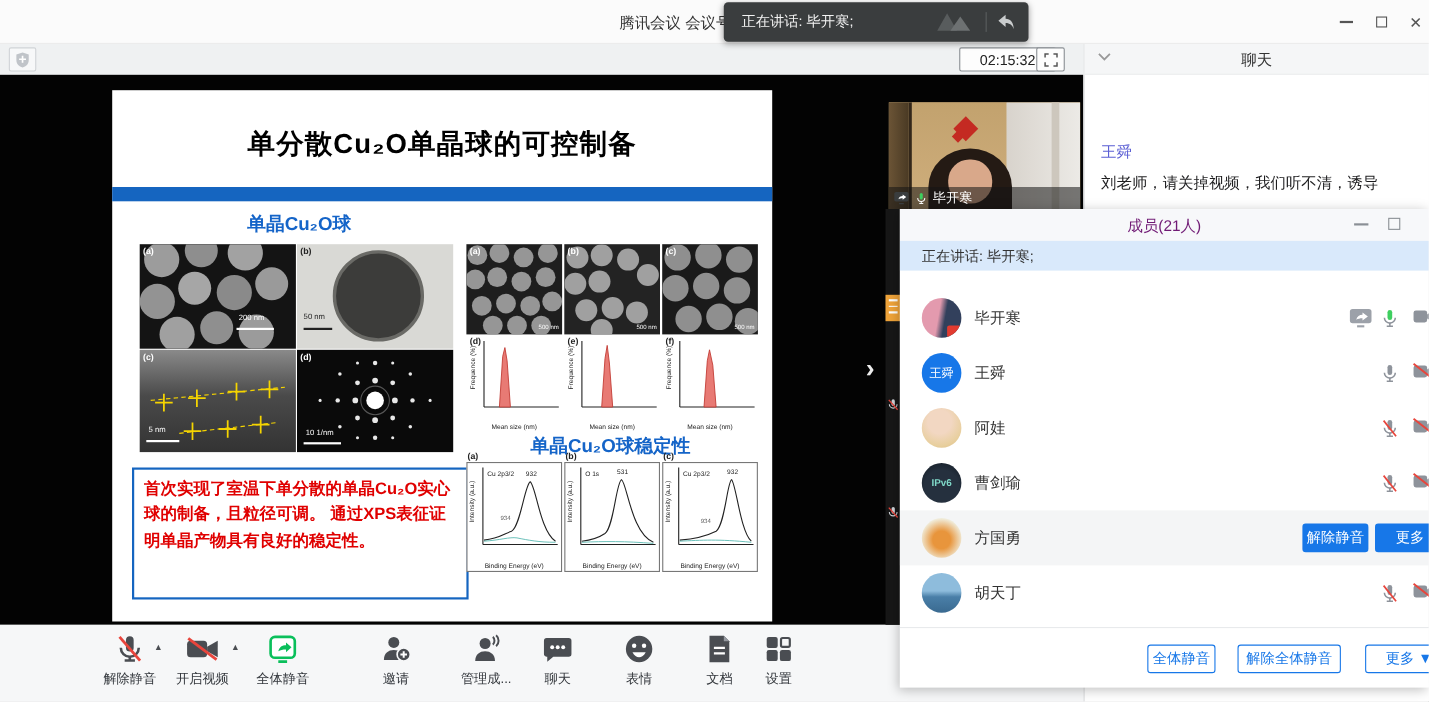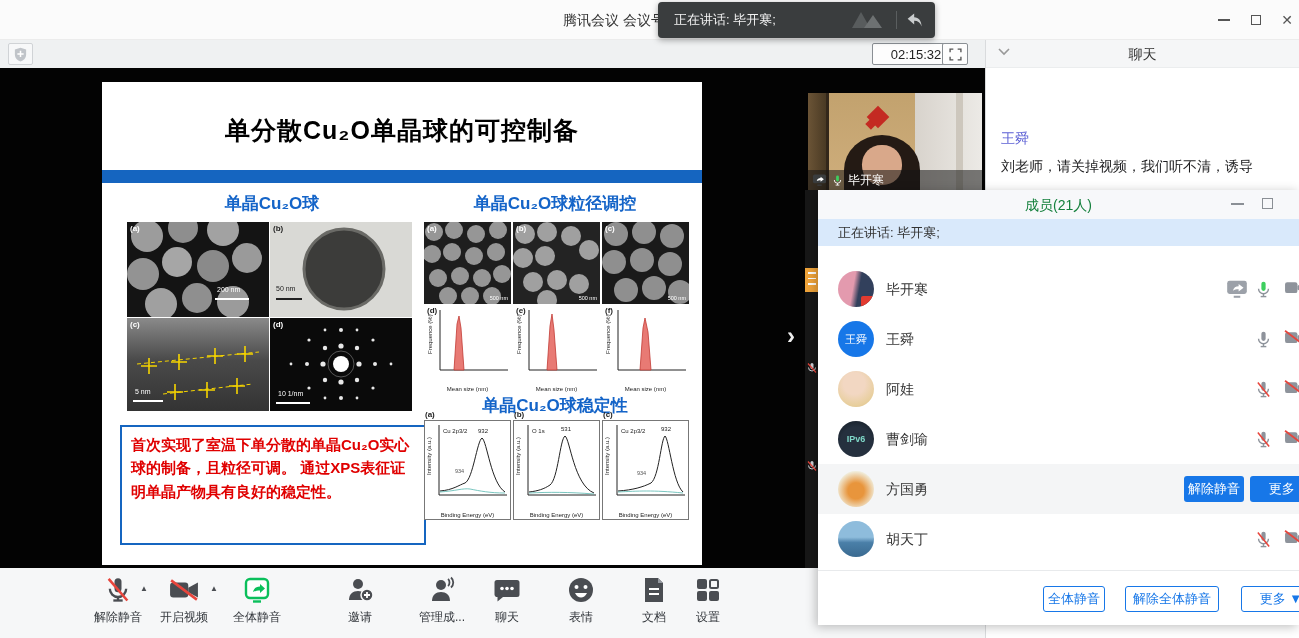--- a/index.html
+++ b/index.html
@@ -86,21 +86,21 @@
   .chat-head { position:absolute; left:0; top:0; width:100%; height:28px; background:#f5f6f7; border-bottom:1px solid #ebedee; }
   .chat-title { position:absolute; width:100%; text-align:center; top:6px; font-size:14px; color:#333; }
   .chat-chev { position:absolute; left:12px; top:8px; cursor:pointer; }
   .chat-time { position:absolute; top:64px; width:100%; text-align:center; font-size:13px; color:#c2c4c8; }
   .chat-sender { position:absolute; left:15px; top:90px; font-size:14px; color:#5b5fd4; }
   .chat-msg { position:absolute; left:15px; top:118px; width:292px; font-size:14px; color:#1d1d1f; white-space:nowrap; overflow:hidden; }
 
   
   .members { left:818px; top:190px; width:481px; height:435px; background:#fff; z-index:10; box-shadow:-2px 2px 10px rgba(0,0,0,.25); overflow:hidden; }
   .m-head { position:absolute; left:0; top:0; width:100%; height:29px; background:#f7f8fa; }
-  .m-title { position:absolute; width:100%; text-align:center; top:7px; font-size:14px; color:#15803d; }
+  .m-title { position:absolute; width:100%; text-align:center; top:7px; font-size:14px; color:#701a75; }
   .m-min { position:absolute; left:413px; top:13px; width:13px; height:2px; background:#8a8f95; cursor:pointer; }
   .m-max { position:absolute; left:444px; top:8px; width:11px; height:11px; border:1.5px solid #8a8f95; cursor:pointer; }
   .m-banner { position:absolute; left:0; top:29px; width:100%; height:27px; background:#d9e9fb; font-size:13px; color:#333; line-height:27px; padding-left:20px; }
   .mrow { position:absolute; left:0; width:100%; height:50px; }
   .mrow.hov { background:#f4f5f6; }
   .avatar { position:absolute; left:20px; top:7px; width:36px; height:36px; border-radius:50%; overflow:hidden; }
   .av-txt { width:100%; height:100%; display:flex; align-items:center; justify-content:center; color:#fff; font-size:11px; }
   .mname { position:absolute; left:68px; top:0; line-height:50px; font-size:14px; color:#333; white-space:nowrap; }
   .rico { position:absolute; top:16px; cursor:pointer; }
   .mbtn { position:absolute; top:12px; height:26px; border-radius:3px; font-size:13px; display:flex; align-items:center; justify-content:center; cursor:pointer; }
@@ -159,21 +159,20 @@
         </svg>
     </div>
   </div>
 
   <div class="abs stage">
 
     <div class="abs slide">
       <div class="abs s-title">单分散Cu₂O单晶球的可控制备</div>
       <div class="abs s-bluebar"></div>
       <div class="s-h s-h-left">单晶Cu₂O球</div>
-      <div class="s-h s-h-right">单晶Cu₂O球粒径调控</div>
       <div class="s-h s-h-stab">单晶Cu₂O球稳定性</div>
 
       <div class="abs temgrid">
         <div class="cell" style="background:#141414;">
           <svg width="142" height="95" viewBox="0 0 142 95">
             <circle cx="20" cy="14" r="16" fill="#9c9c9c"></circle>
               <circle cx="56" cy="6" r="15" fill="#8e8e8e"></circle>
               <circle cx="96" cy="8" r="16" fill="#a2a2a2"></circle>
               <circle cx="16" cy="52" r="16" fill="#939393"></circle>
               <circle cx="50" cy="40" r="15" fill="#a6a6a6"></circle>

